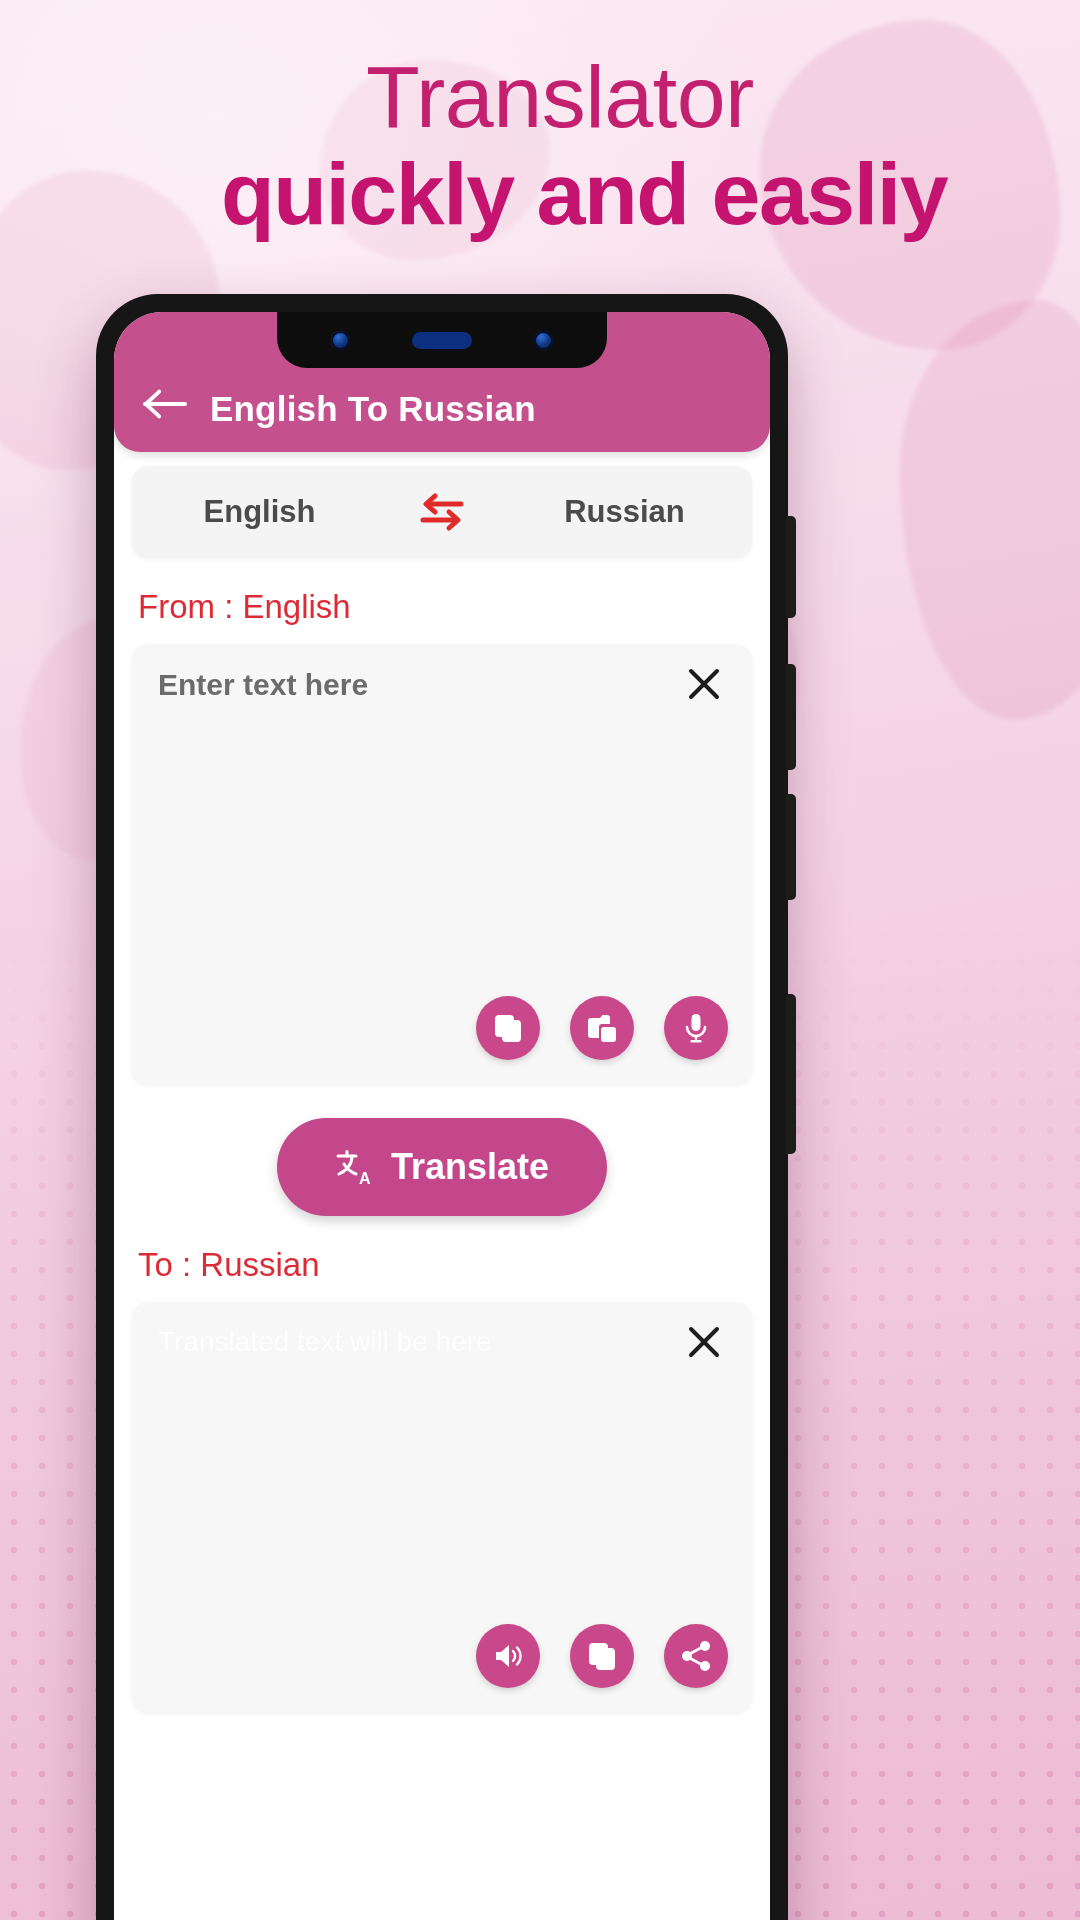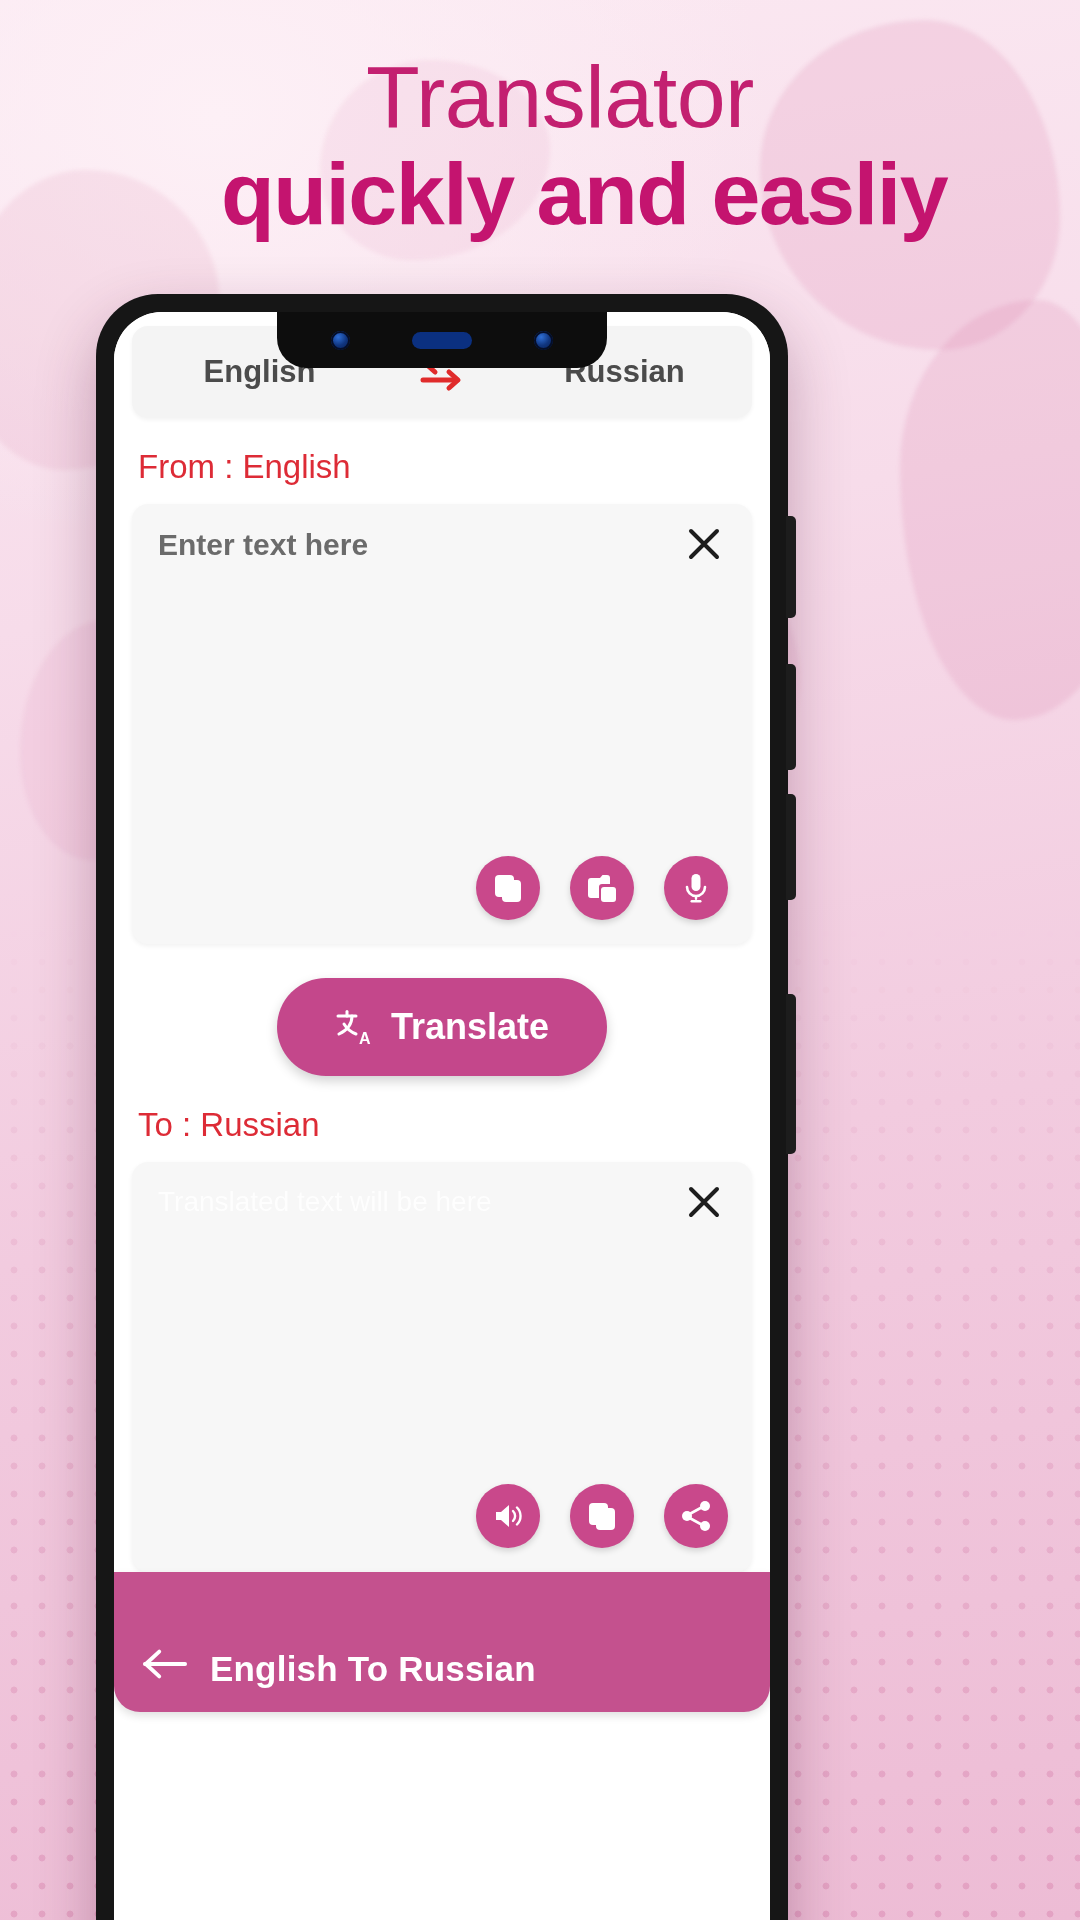--- a/index.html
+++ b/index.html
@@ -295,20 +295,28 @@
     <div class="sidebtn sb3"></div>
     <div class="sidebtn sb4"></div>
 
     <div id="screen">
 
       <div id="notch">
 
         <div class="cam cam-l"></div>
         <div id="sensor"></div>
         <div class="cam cam-r"></div>
+      </div>
+
+      <div id="appbar">
+        <svg id="back-arrow" viewBox="0 0 48 40">
+          <path d="M3 20 H45" stroke="#ffffff" stroke-width="4" stroke-linecap="round" fill="none"></path>
+          <path d="M18 7 L4 20 L18 33" stroke="#ffffff" stroke-width="4" stroke-linecap="round" stroke-linejoin="round" fill="none"></path>
+        </svg>
+        <div id="appbar-title">English To Russian</div>
       </div>
 
       <div id="app-body">
 
         <div id="lang-row">
           <div class="lang-cell">English</div>
           <div id="swap-btn">
             <svg viewBox="0 0 46 42">
               <g stroke="#e02b2b" stroke-width="5" fill="none" stroke-linecap="round" stroke-linejoin="round">
                 <path d="M42 13 H8"></path>
@@ -401,23 +409,15 @@
                 <circle cx="25" cy="6" r="5"></circle>
                 <circle cx="7" cy="16" r="5"></circle>
                 <circle cx="25" cy="26" r="5"></circle>
                 <path d="M10.5 13.5 L21.5 7.5 M10.5 18.5 L21.5 24.5" stroke="#ffffff" stroke-width="2.6" fill="none" stroke-linecap="round"></path>
               </svg>
             </div>
           </div>
         </div>
 
       </div>
-
-      <div id="appbar">
-        <svg id="back-arrow" viewBox="0 0 48 40">
-          <path d="M3 20 H45" stroke="#ffffff" stroke-width="4" stroke-linecap="round" fill="none"></path>
-          <path d="M18 7 L4 20 L18 33" stroke="#ffffff" stroke-width="4" stroke-linecap="round" stroke-linejoin="round" fill="none"></path>
-        </svg>
-        <div id="appbar-title">English To Russian</div>
-      </div>
     </div>
   </div>
 </div>
 
 </body></html>

